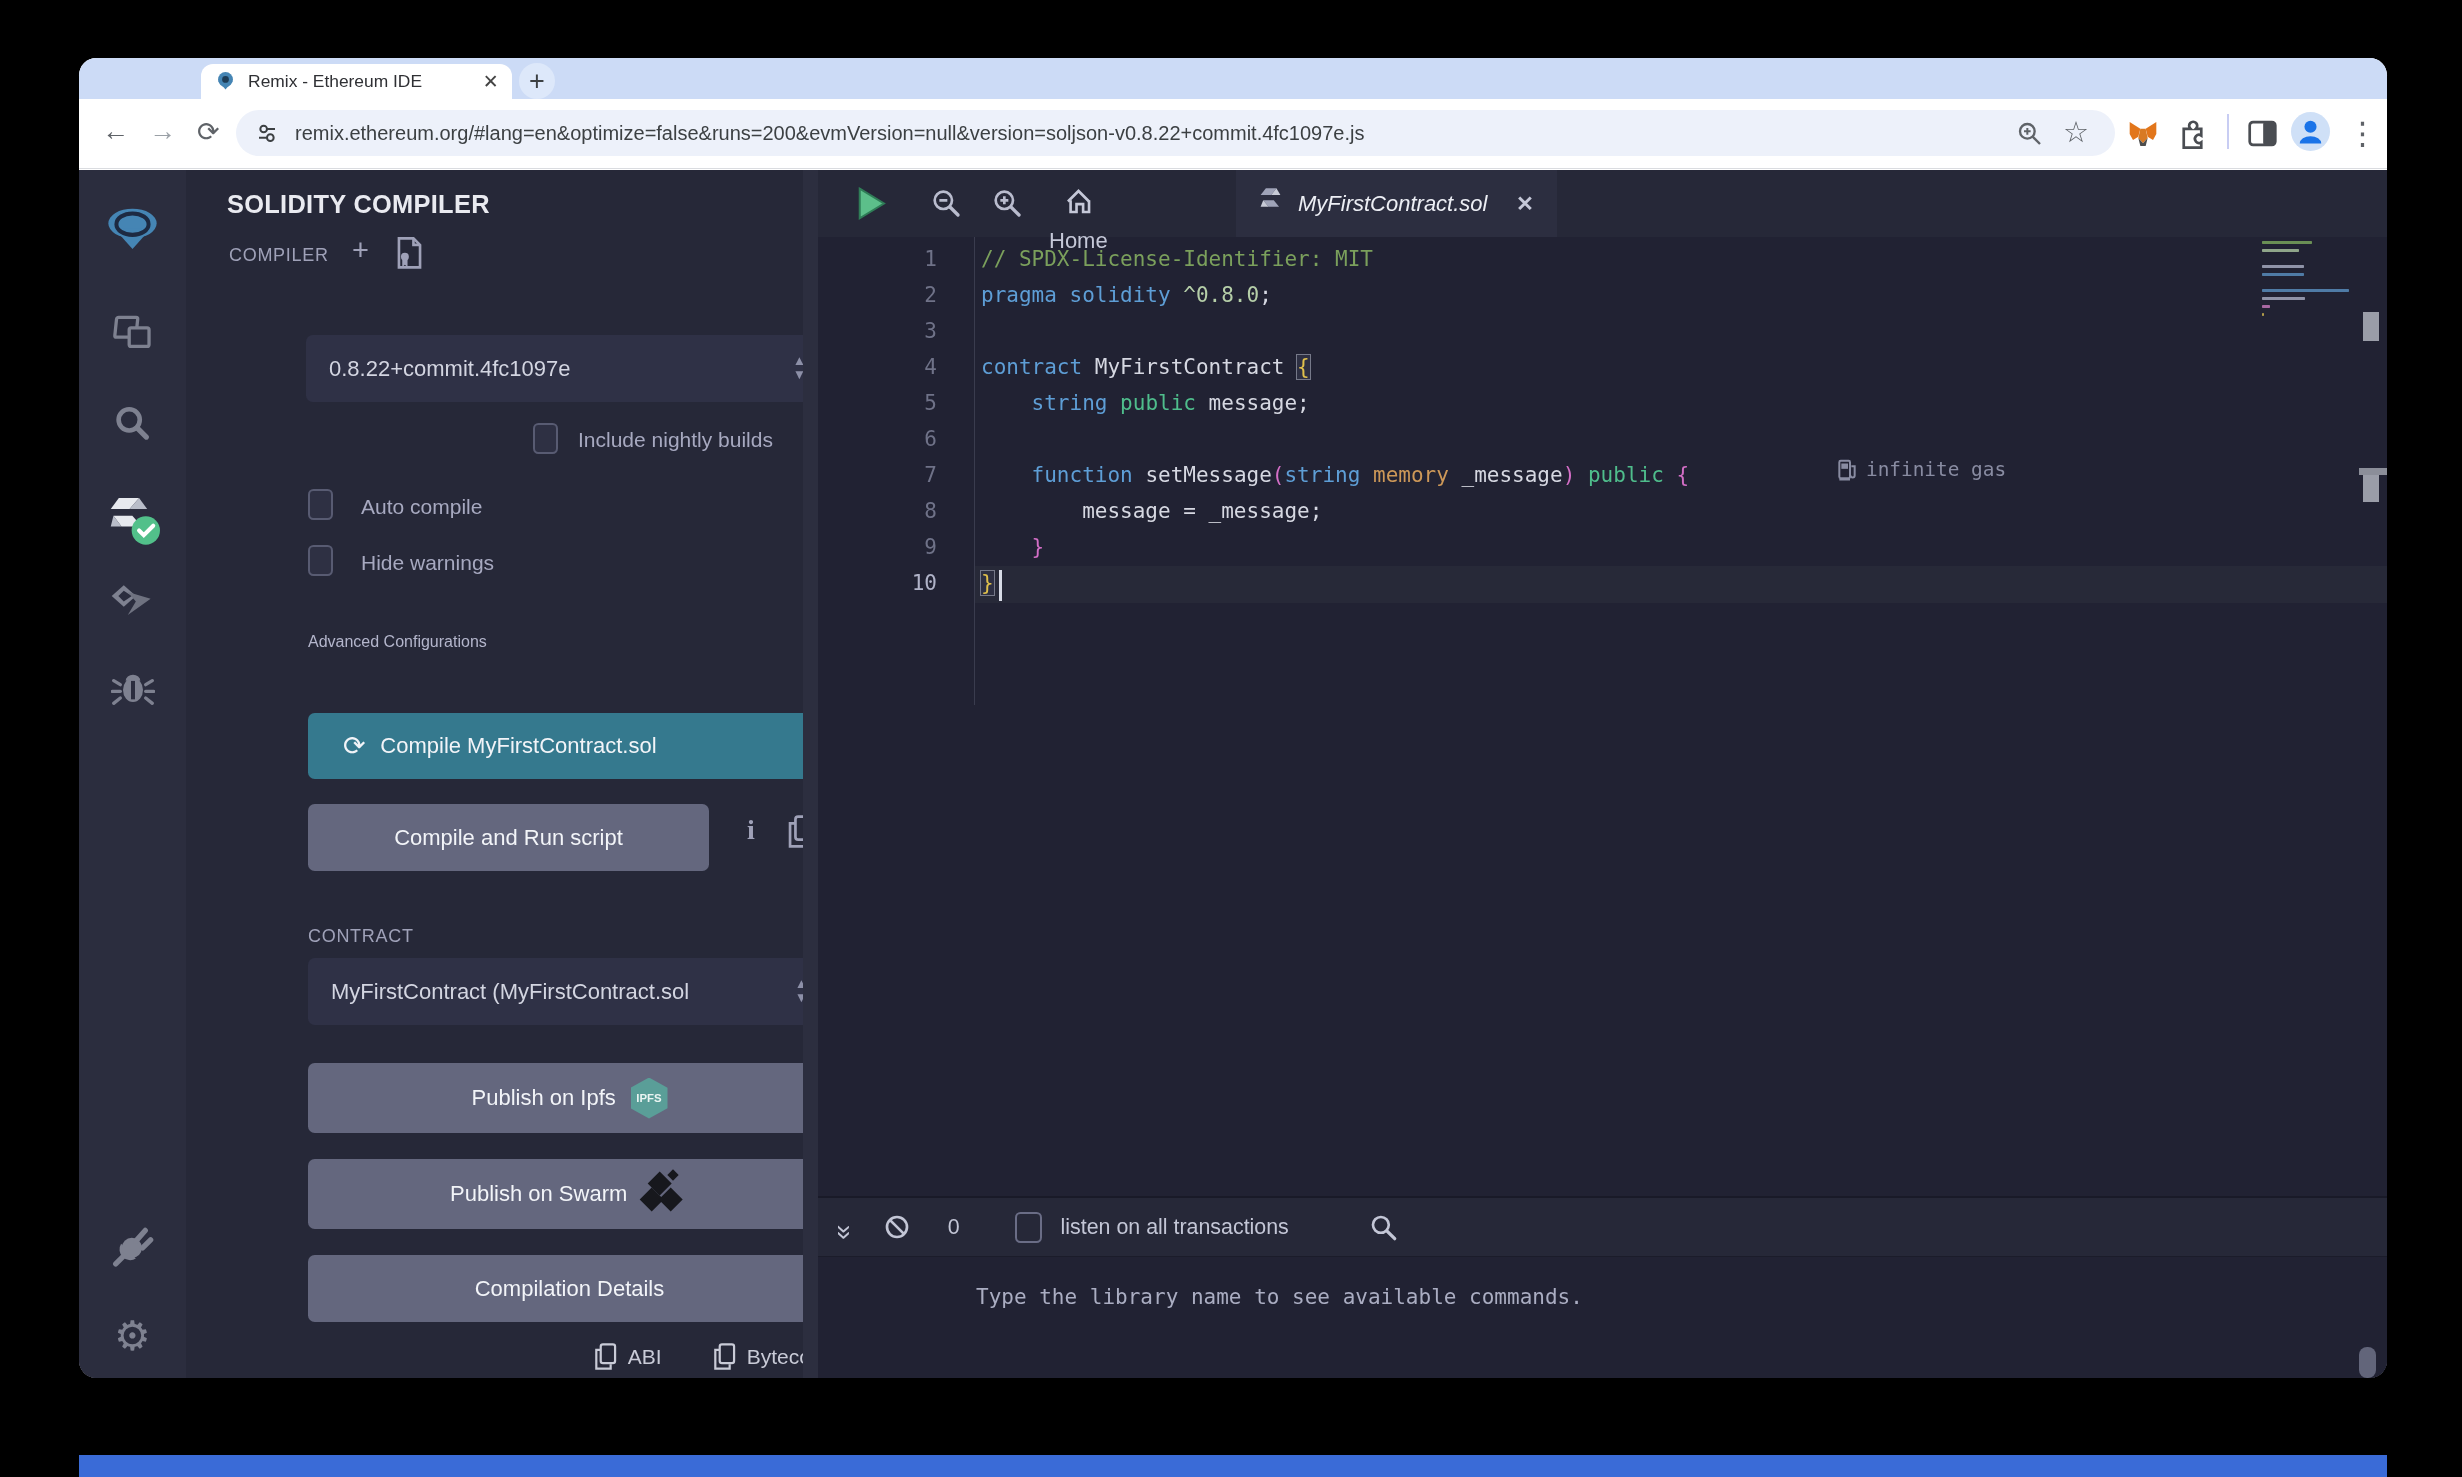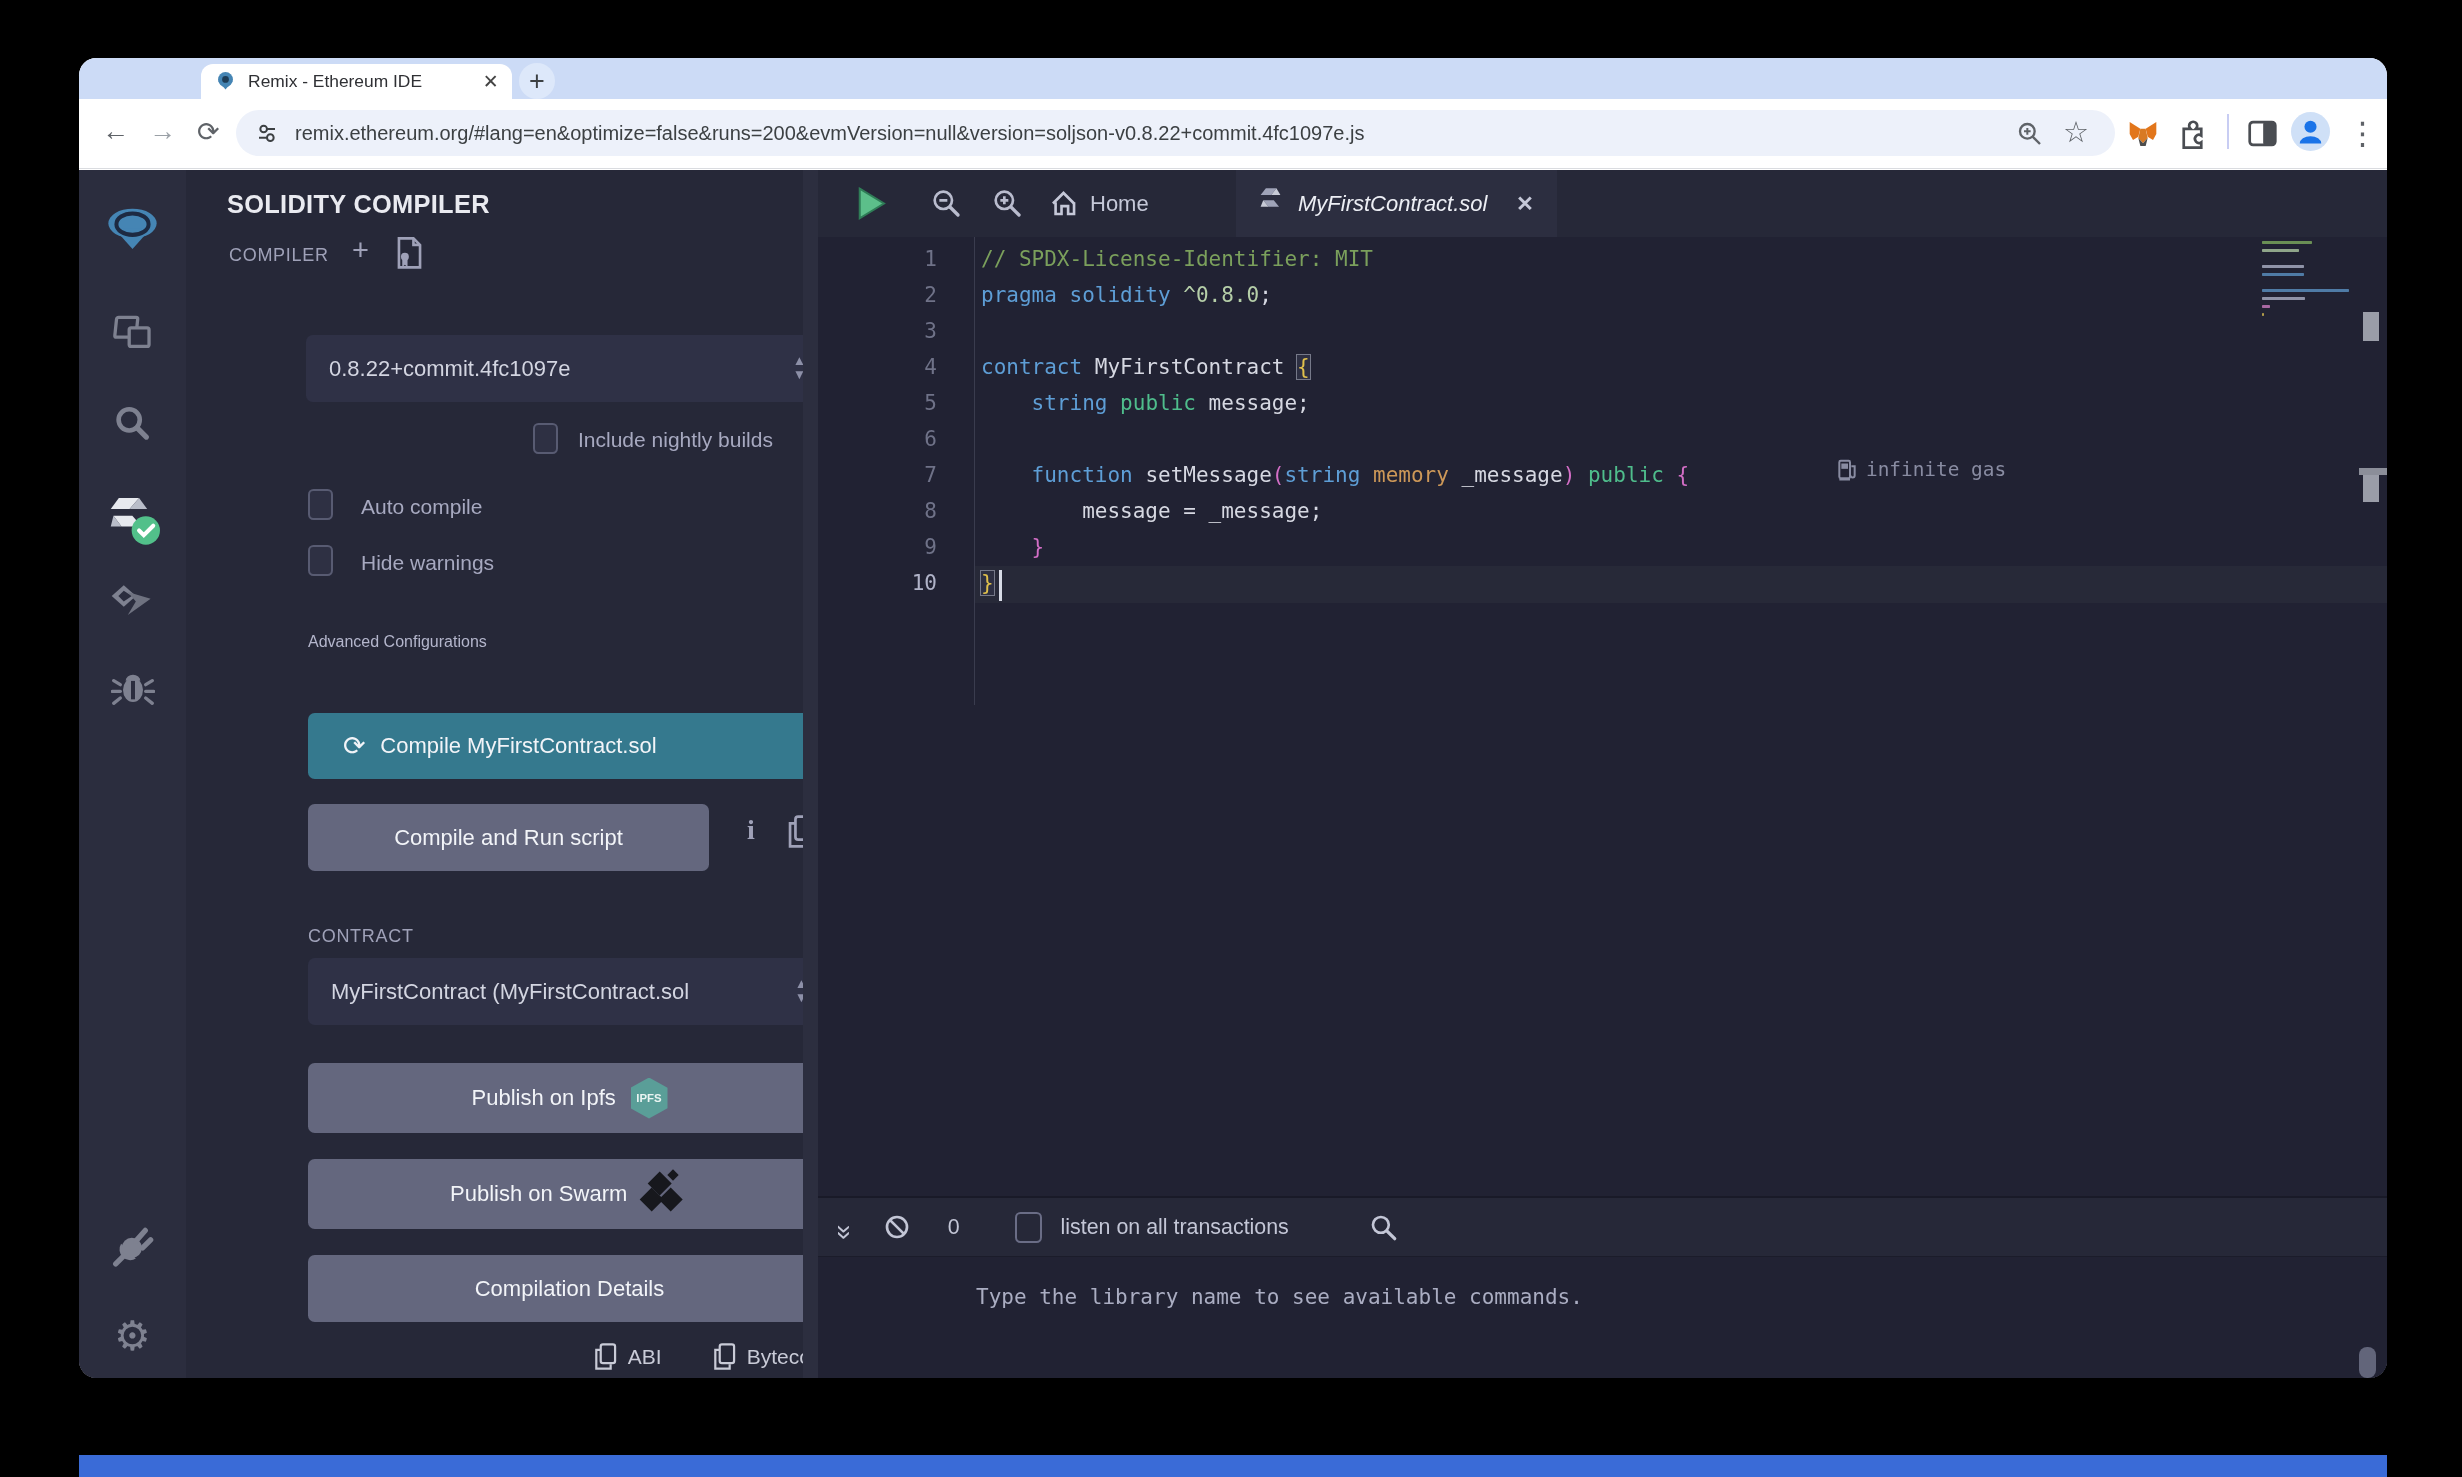--- a/index.html
+++ b/index.html
@@ -43,21 +43,21 @@
   .btn-gray { background:#64677e; }
   .btn-teal { background:#35798e; justify-content:flex-start; padding-left:35px; }
   .link-row { font-size:21px; color:#c9cbd7; display:flex; align-items:center; gap:9.4px; position:absolute; }
   #ipfs-badge { width:37px; height:41px; background:#5a9e98; clip-path:polygon(50% 0,100% 25%,100% 75%,50% 100%,0 75%,0 25%); display:flex; align-items:center; justify-content:center; font-size:11.4px; font-weight:bold; color:#eaf4f2; }
   .swarm-cube { position:absolute; width:17.4px; height:17.4px; background:#17181d; transform:rotate(45deg); }
 
   
   #editor-tabbar { position:absolute; left:0; top:0; width:100%; height:67px; background:#262838; }
   #file-tab { position:absolute; left:418px; top:0; width:321px; height:67px; background:#2c2e40; display:flex; align-items:center; gap:16px; padding:0 23px; }
   #file-tab-label { font-size:22px; color:#eceef4; flex:1;font-style:italic; }
-  #home-tab { position:absolute; left:231px; top:0; height:67px; display:flex; align-items:center; gap:12px; }
+  #home-tab { position:absolute; left:231px; top:17px; height:67px; display:flex; align-items:center; gap:12px;flex-direction:column; }
   #home-label { font-size:22px; color:#c5c8d8; }
   #editor { position:absolute; left:0; top:67px; width:100%; height:835px; }
   #gutter { position:absolute; left:0; top:4px; width:156px; }
   .lnum { height:36px; font-family:"DejaVu Sans Mono",monospace; font-size:21px; color:#6f7288; text-align:right; padding-right:37px; line-height:36px; }
   .lnum.active { color:#b0b3c8; }
   #gutter-border { position:absolute; left:156px; top:0; width:1.3px; height:468px; background:#3a3c4e; }
   #code-lines { position:absolute; left:163px; top:4px; right:0; font-family:"DejaVu Sans Mono",monospace; font-size:21px; }
   .code-line { height:36px; line-height:36px; white-space:pre; position:relative; }
   .tok-comment { color:#7ba05c; } .tok-kw { color:#5e9ed6; } .tok-num { color:#b5cea8; }
   .tok-plain { color:#d6d8e2; } .tok-green { color:#4fbd8c; } .tok-orange { color:#cd9858; }

